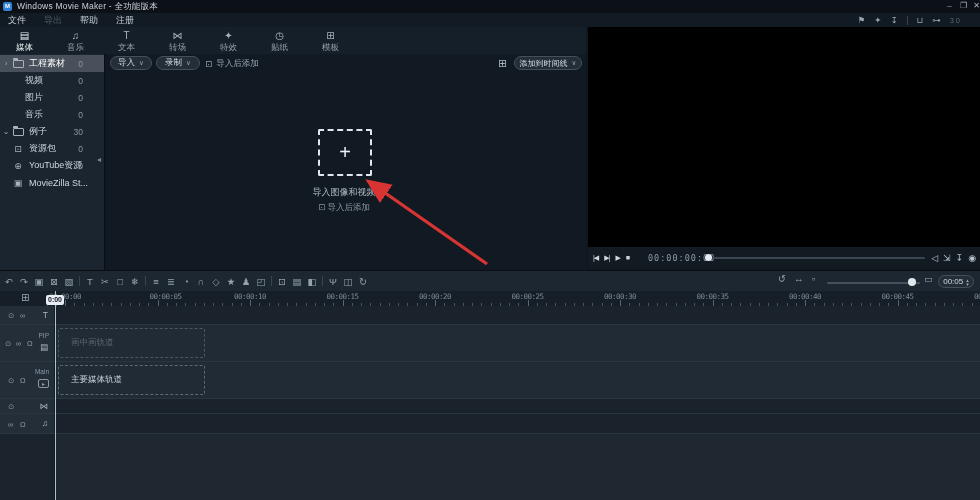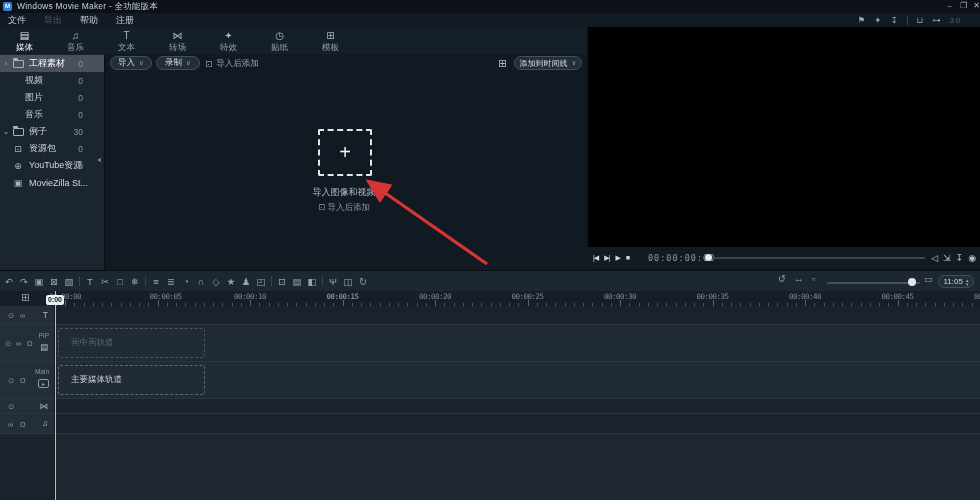--- a/index.html
+++ b/index.html
@@ -326,21 +326,21 @@
         <span class="tb-icon">↻</span>
     </div>
     <div id="tl-right">
       <span class="tlr" style="left:778px">↺</span>
       <span class="tlr" style="left:794px">↔</span>
       <span class="tlr" style="left:812px">▫</span>
       <div id="tl-zoom-line"></div>
       <div id="tl-zoom-handle"></div>
       <span class="tlr" style="left:924px">▭</span>
       <div id="duration-box">
-        <span>11:05</span>
+        <span>00:05</span>
         <span class="spin"><span>▴</span><br><span>▾</span></span>
       </div>
     </div>
 
     <div id="ruler">
       <div id="ruler-ticks">
           <div class="tick" style="left: 46.5px;"></div>
           <div class="tick" style="left: 55.75px;"></div>
           <div class="tick major" style="left: 65px;"></div>
           <div class="tick" style="left: 74.25px;"></div>
@@ -438,21 +438,21 @@
           <div class="tick" style="left: 925.25px;"></div>
           <div class="tick" style="left: 934.5px;"></div>
           <div class="tick" style="left: 943.75px;"></div>
           <div class="tick" style="left: 953px;"></div>
           <div class="tick" style="left: 962.25px;"></div>
           <div class="tick" style="left: 971.5px;"></div>
         </div>
       <span class="ruler-label" style="left: 65px;">00:00:00</span>
         <span class="ruler-label" style="left: 157.5px; margin-left: 8px;">00:00:05</span>
         <span class="ruler-label" style="left: 250px;">00:00:10</span>
-        <span class="ruler-label" style="left: 342.5px; font-weight: bold;">00:00:15</span>
+        <span class="ruler-label" style="left: 342.5px;">00:00:15</span>
         <span class="ruler-label" style="left: 435px;">00:00:20</span>
         <span class="ruler-label" style="left: 527.5px;">00:00:25</span>
         <span class="ruler-label" style="left: 620px;">00:00:30</span>
         <span class="ruler-label" style="left: 712.5px;">00:00:35</span>
         <span class="ruler-label" style="left: 805px;">00:00:40</span>
         <span class="ruler-label" style="left: 897.5px;">00:00:45</span>
         <span class="ruler-label" style="left: 990px;">00:00:50</span>
       <div id="manage-tracks">⊞</div>
       <div id="playhead-flag">0:00</div>
     </div>

